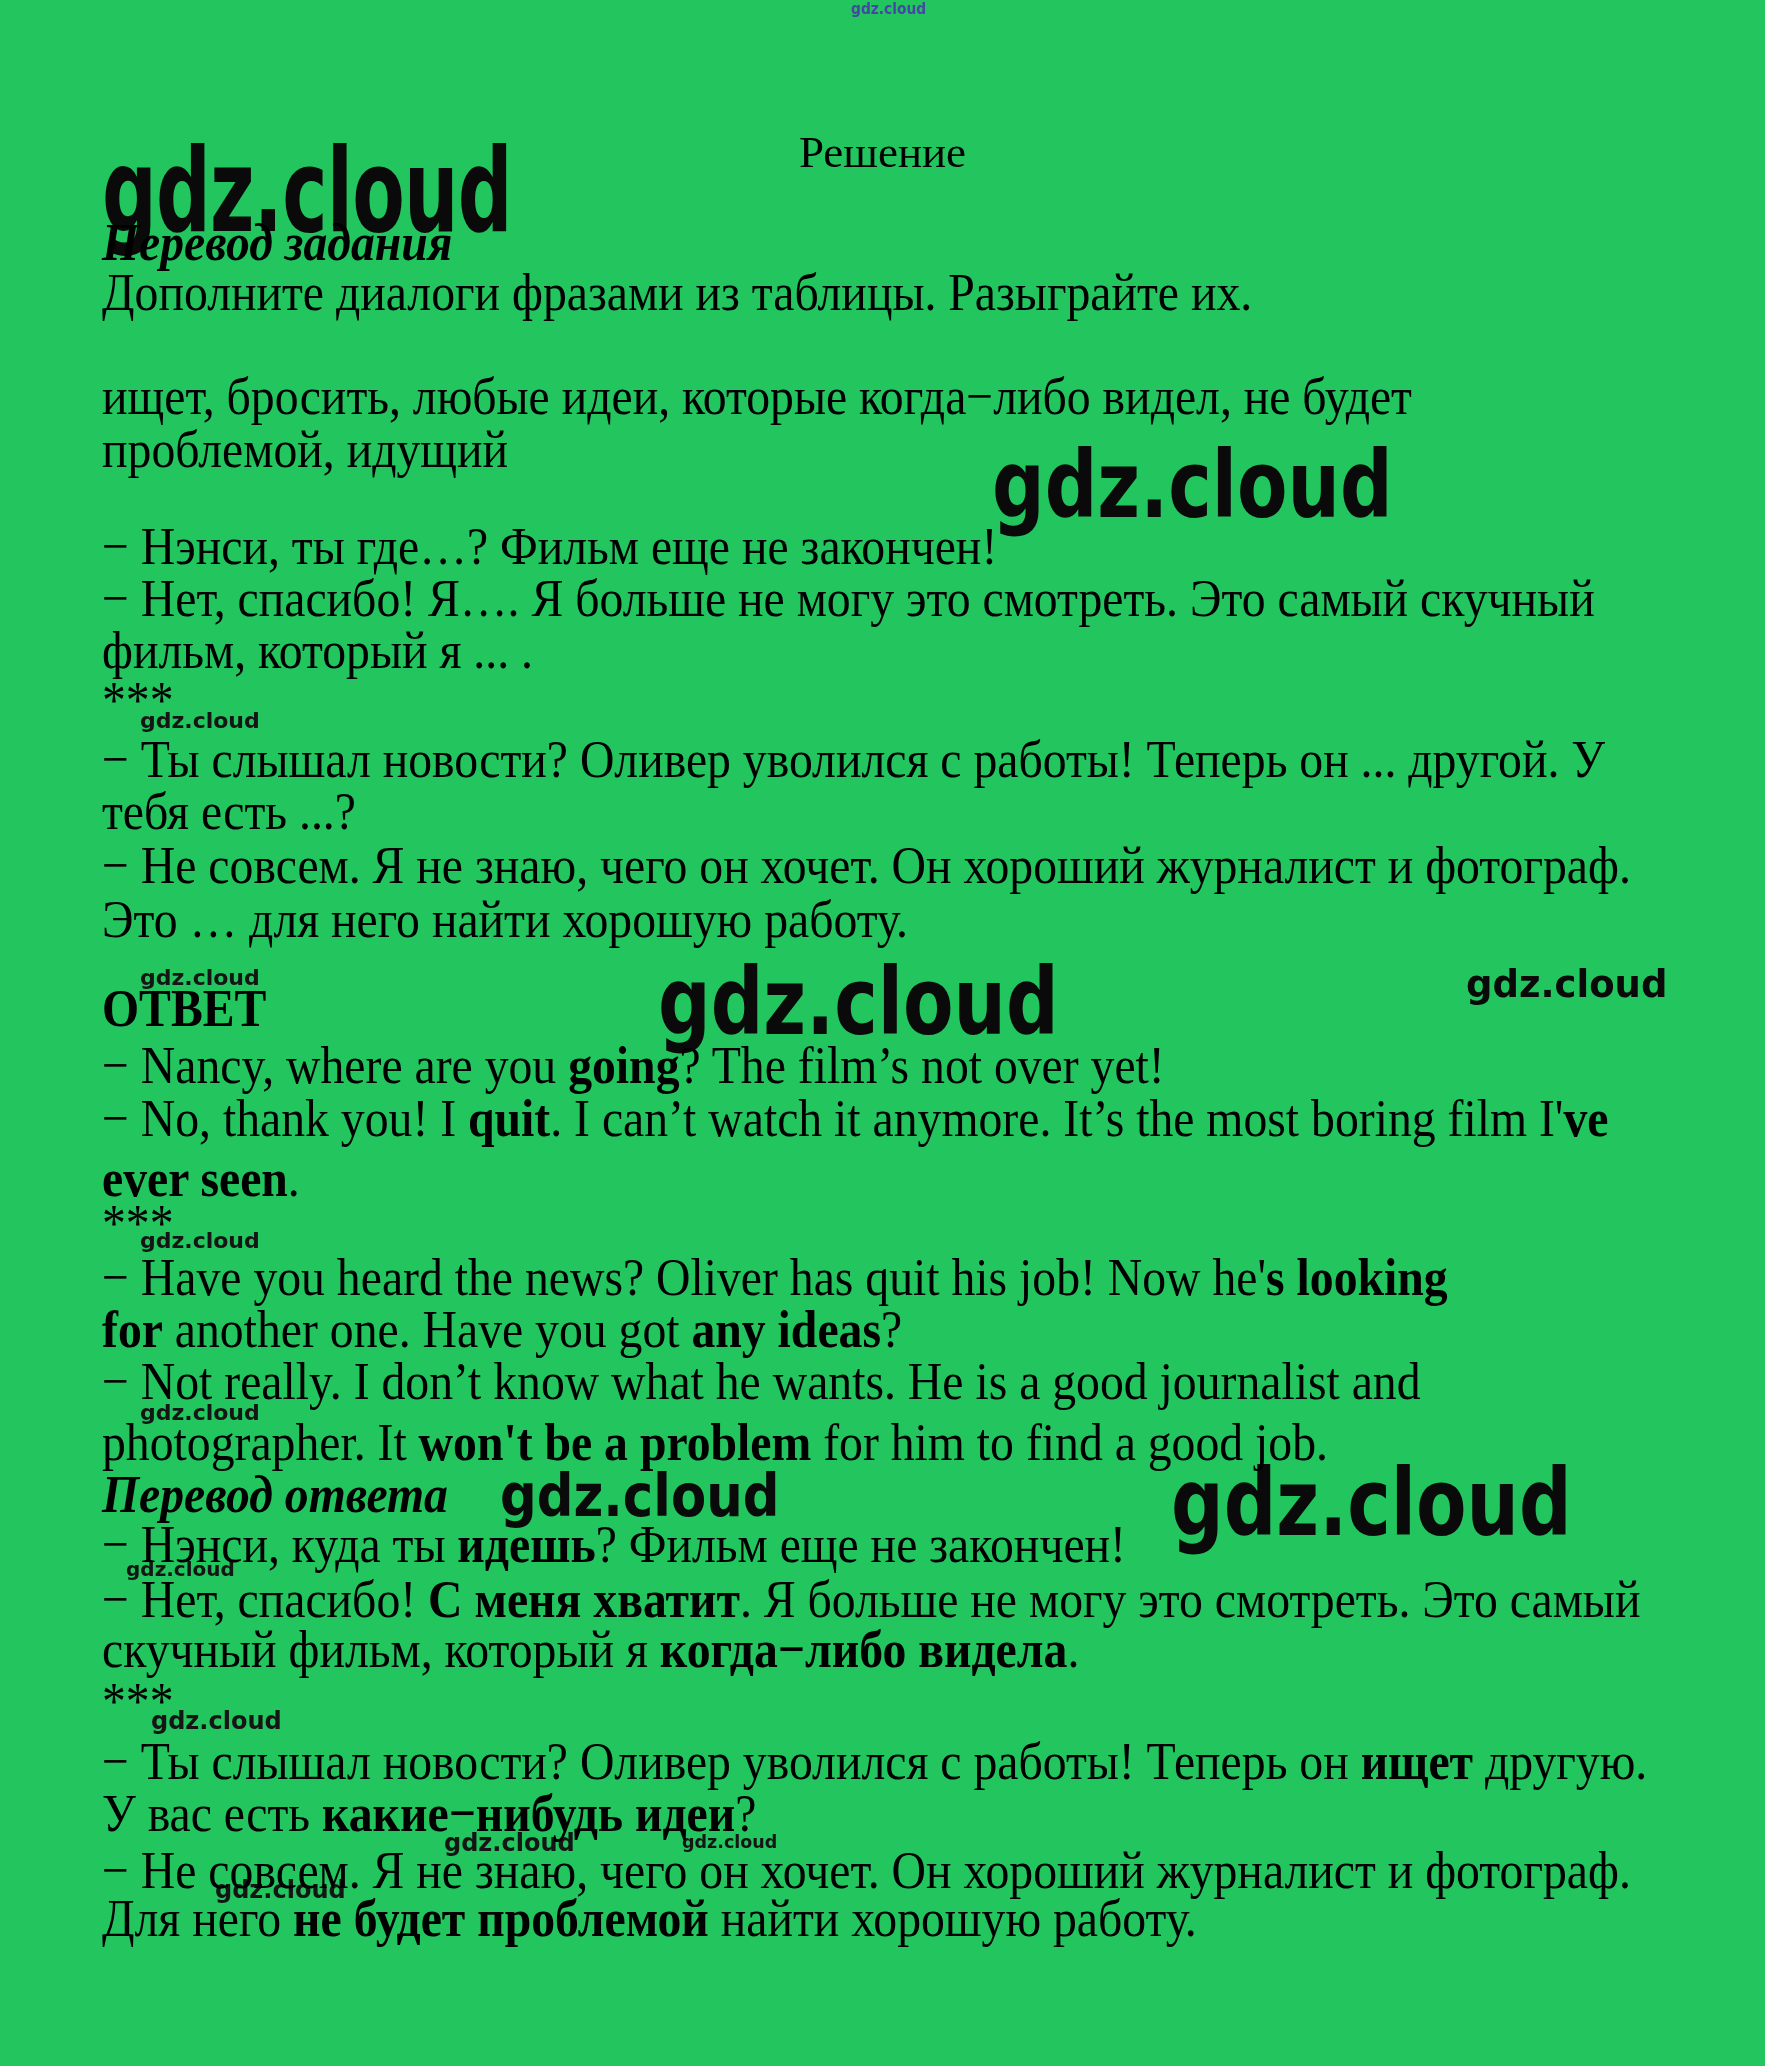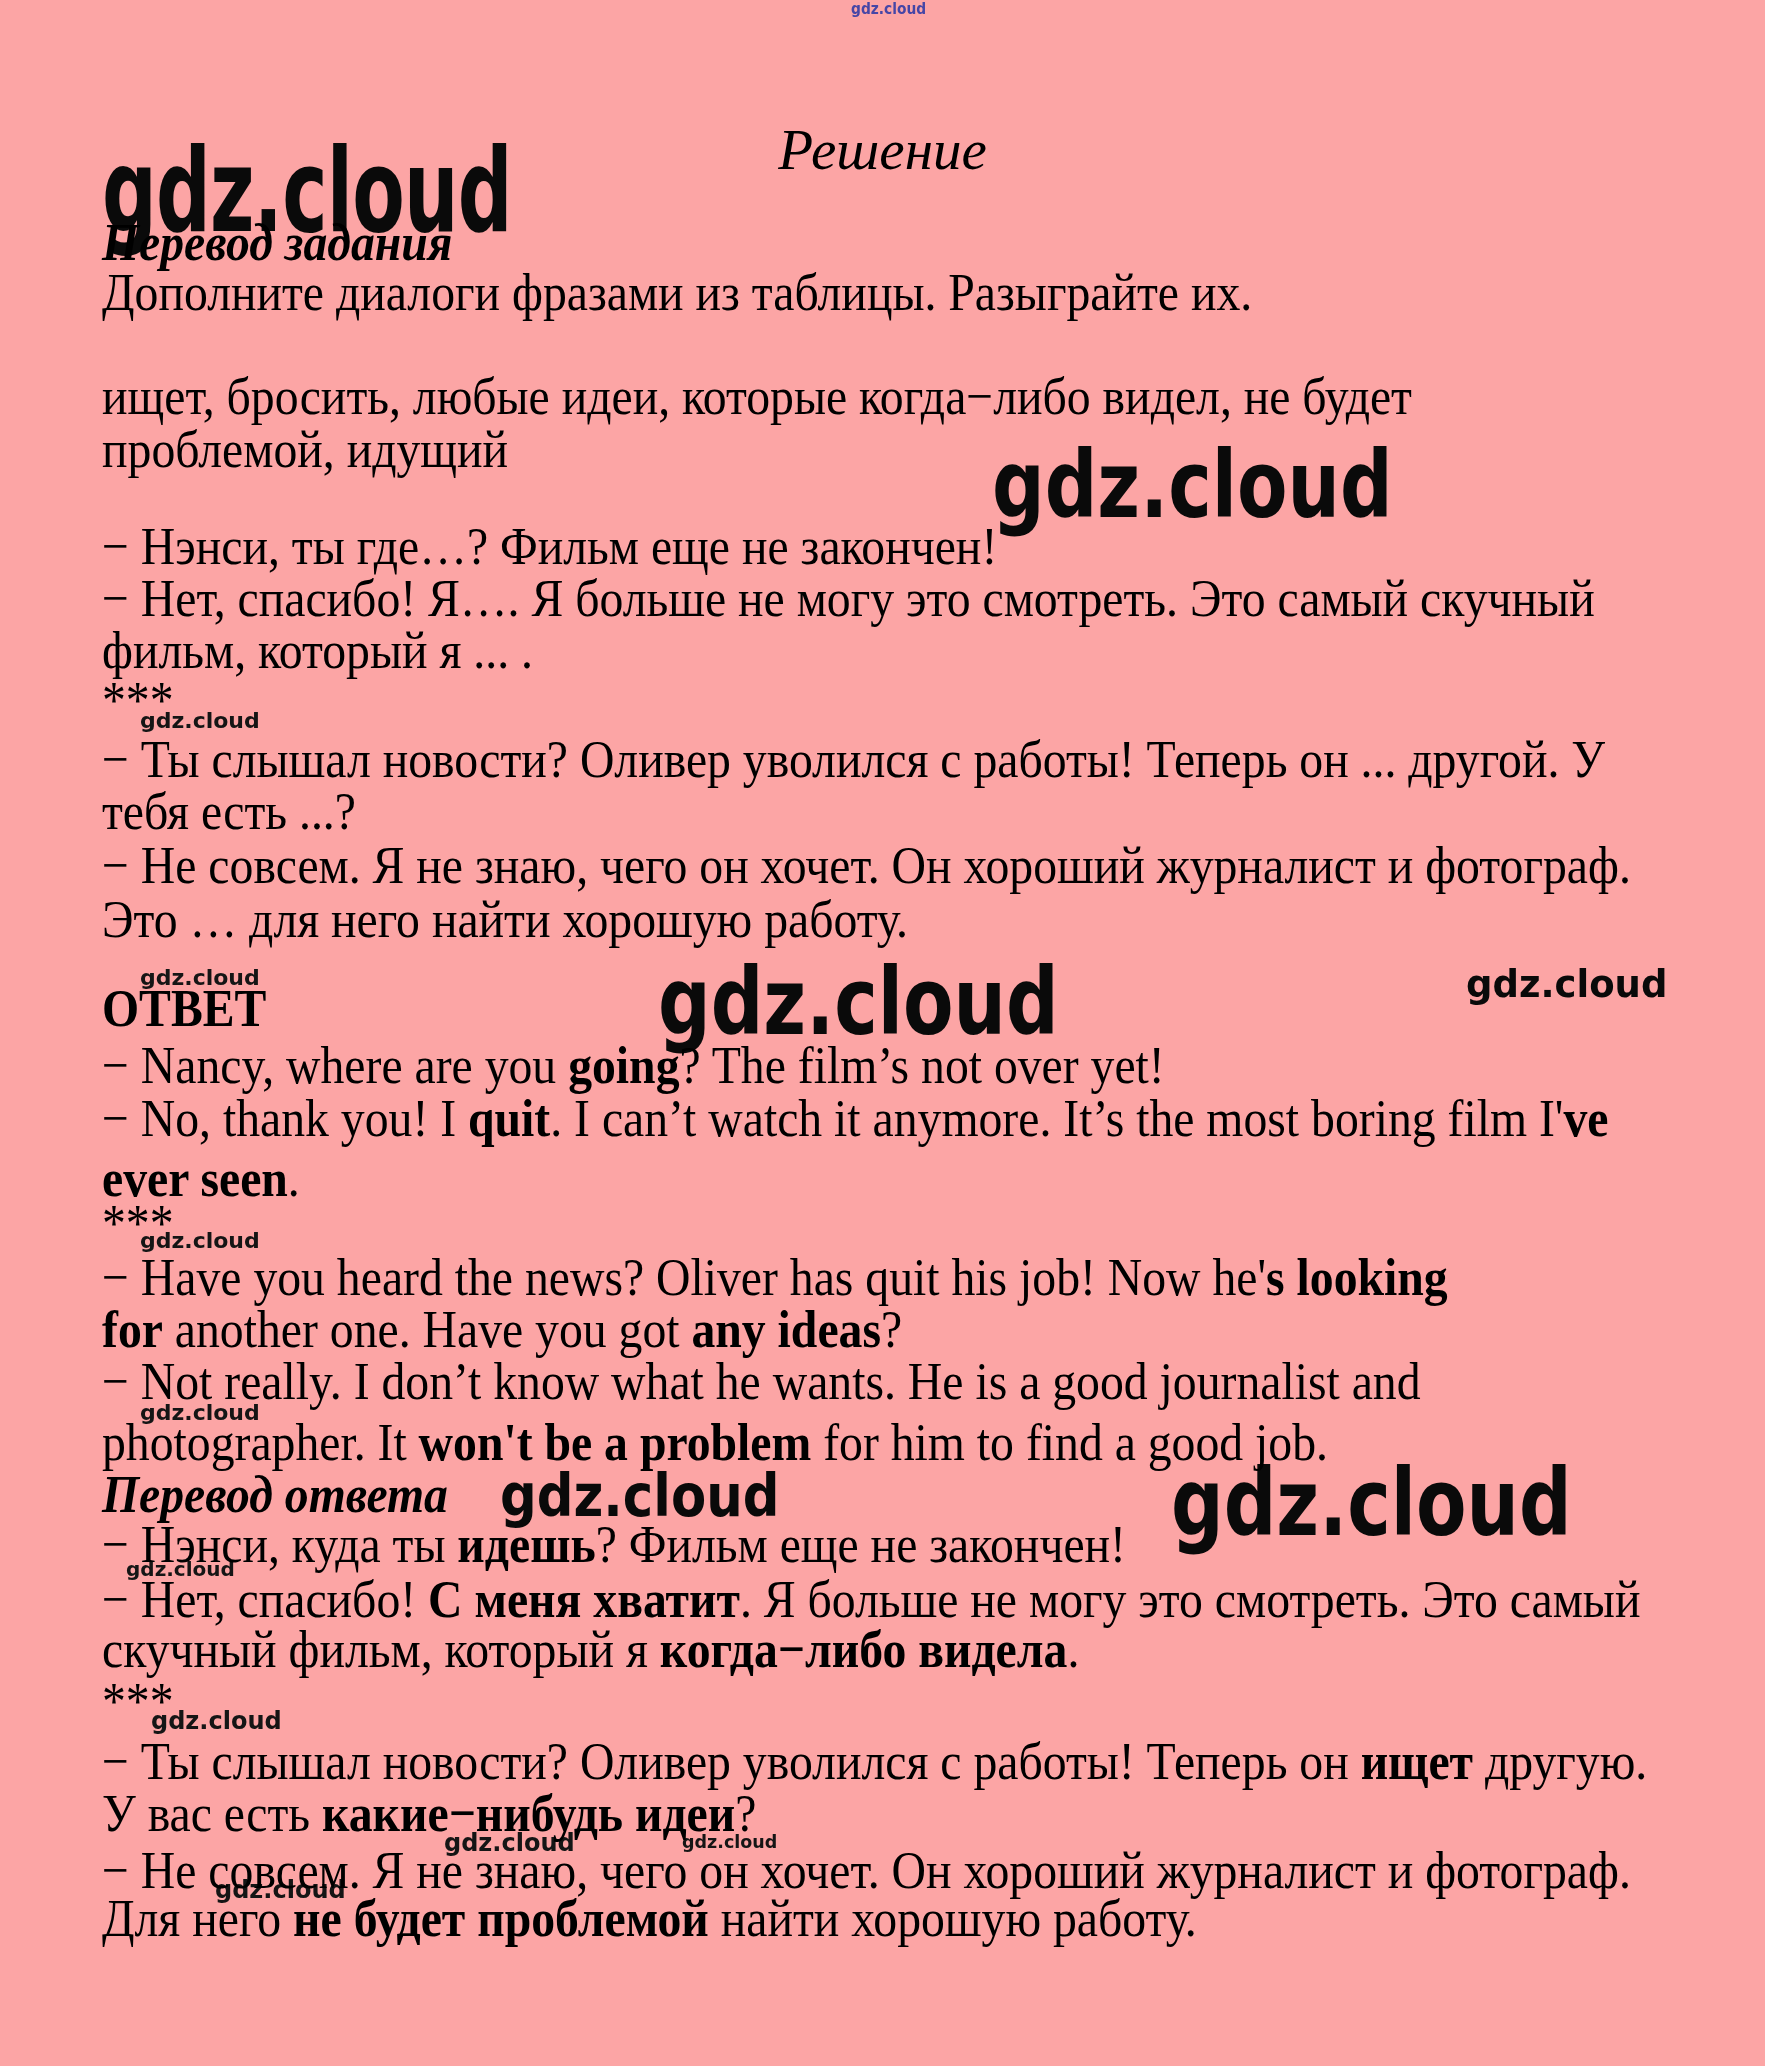--- a/index.html
+++ b/index.html
@@ -1,19 +1,19 @@
 <!DOCTYPE html>
 <html style="font-size:12.7px"><head>
 <meta charset="utf-8">
 <style>
   html,body{margin:0;padding:0;background:#888;}
   .page{
     position:relative;
     width:1765px;height:2066px;
-    background:#fca5a5;
+    background:#22c55e;
     overflow:hidden;
     font-family:"Liberation Serif",serif;
     color:#000;
   }
   
   .ln{
     position:absolute;
     left:102px;
     font-size:53px;
     line-height:1;
@@ -46,21 +46,21 @@
   .wm-s      {font-size:22px; color:#151515;}
   .wm-s1{left:140px;top:710px;}
   .wm-s2{left:140px;top:967px;}
   .wm-s3{left:140px;top:1230px;}
   .wm-s4{left:140px;top:1402px;}
   .wm-s5{left:126px;top:1559px;font-size:20px;}
   .wm-s6{left:151px;top:1709px;font-size:24px;}
   .wm-s7a{left:444px;top:1831px;font-size:24px;}
   .wm-s7b{left:682px;top:1834px;font-size:17.5px;}
   .wm-s8{left:215px;top:1878px;font-size:24px;}
-  .title{font-size:57px;top:121px;font-style:italic;}
+  .title{font-size:45px;top:130px;}
 </style>
 </head>
 <body>
 
 <div class="page">
 
   <div class="wm wm-top">gdz.cloud</div>
   <div class="wm wm-logo">gdz.cloud</div>
   <div class="wm wm-big1">gdz.cloud</div>
   <div class="wm wm-big2">gdz.cloud</div>

